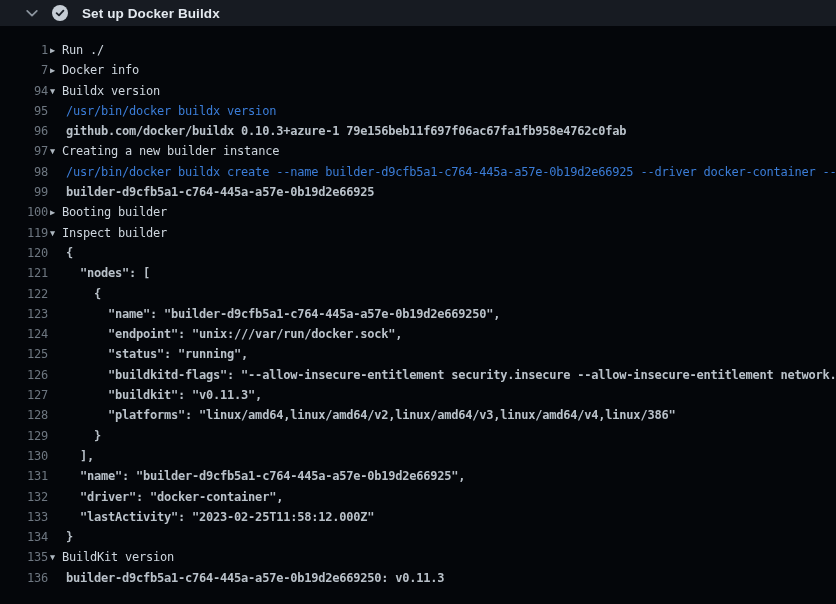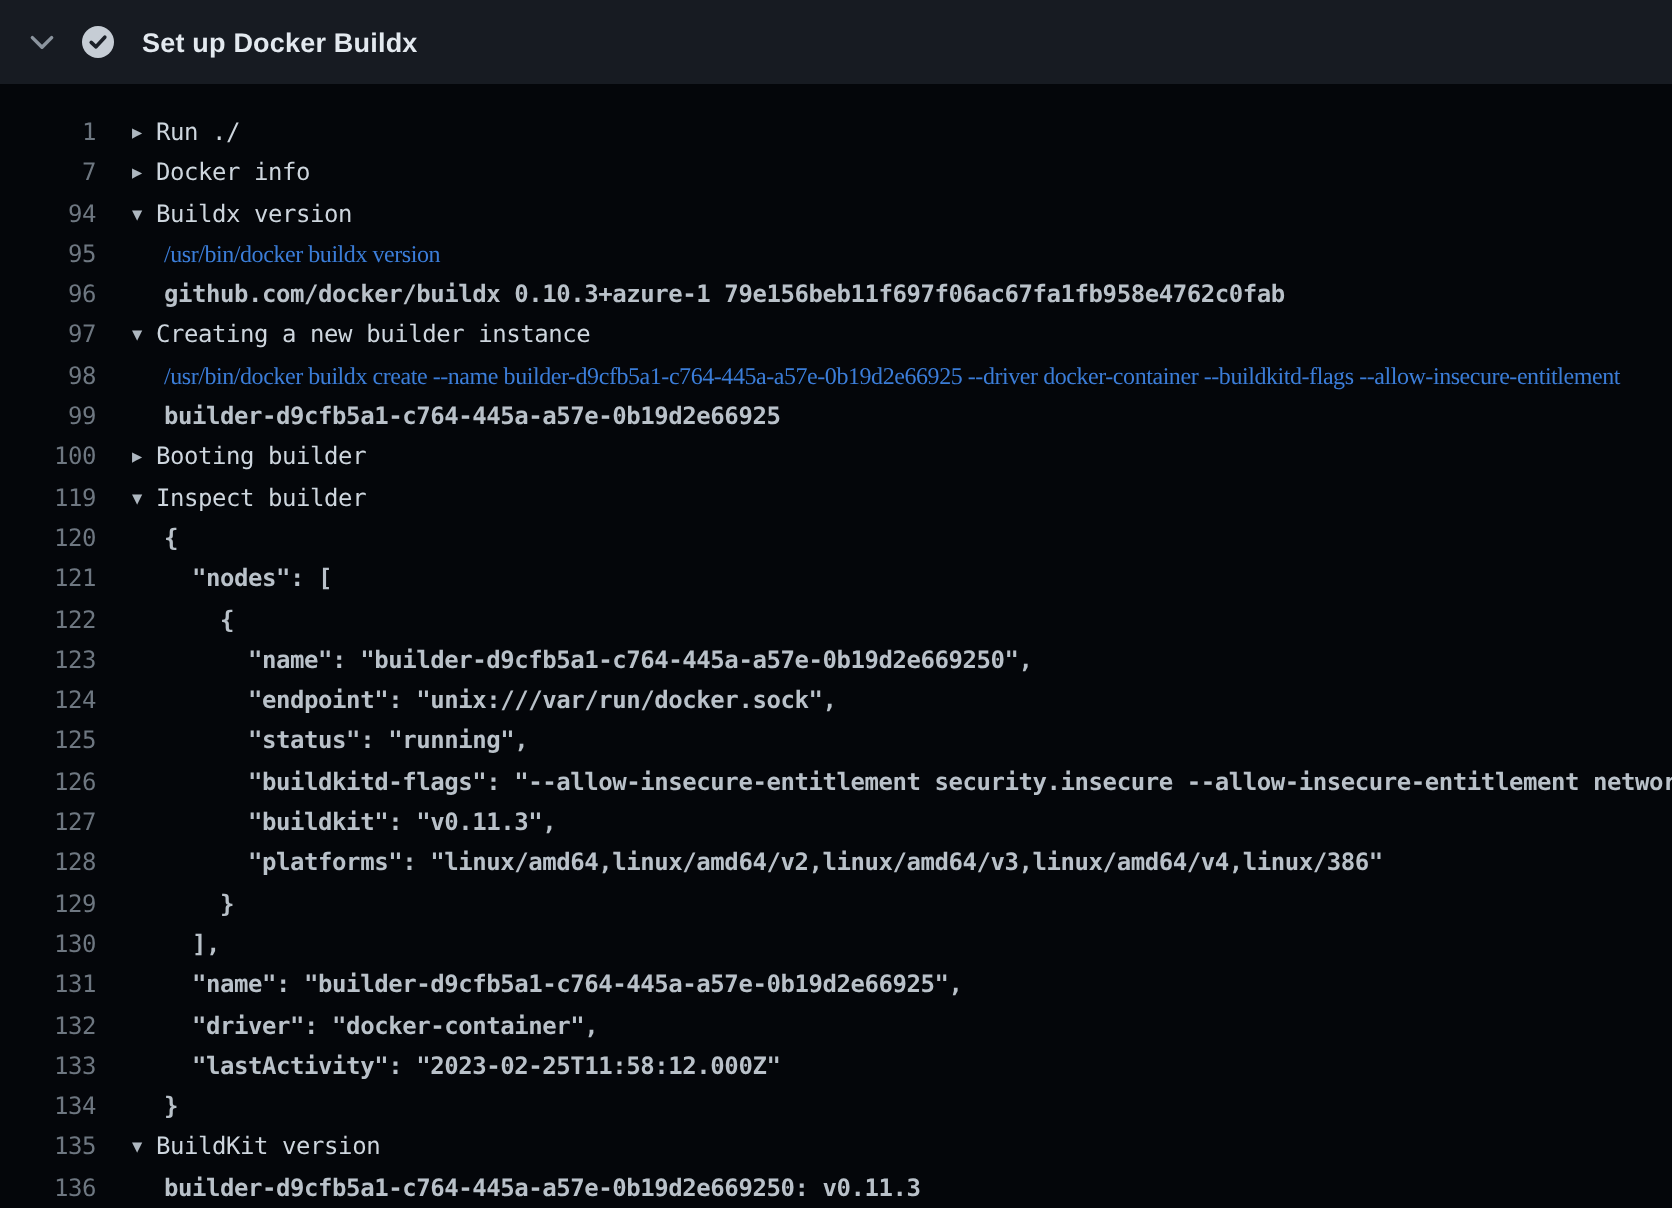--- a/index.html
+++ b/index.html
@@ -4,25 +4,25 @@
 <style>
   * { margin: 0; padding: 0; box-sizing: border-box; }
   html, body { width: 836px; height: 604px; overflow: hidden; }
   body {
     background: var(--body-bg, #04060a);
     font-family: "DejaVu Sans Mono", monospace;
   }
 
   
   .step-header {
-    height: 42px;
+    height: 26px;
     background: var(--header-bg, #171b22);
     display: flex;
     align-items: center;
-    padding-left: 13px;
+    padding-left: 24px;
     cursor: pointer;
   }
   .chevron-wrap {
     width: 16px; height: 16px;
     display: flex; align-items: center; justify-content: center;
     flex: 0 0 auto;
   }
   .check-wrap {
     width: 16px; height: 16px;
     margin-left: 12px;
@@ -54,27 +54,27 @@
   .num {
     flex: 0 0 48px;
     width: 48px;
     text-align: right;
     color: var(--num-color, #6e7781);
     text-decoration: none;
     cursor: pointer;
   }
   .content {
     flex: 1 1 auto;
-    margin-left: 18px;
+    margin-left: 2px;
     white-space: pre;
     overflow: hidden;
   }
   .content.group { color: var(--group-color, #ced6de); cursor: pointer; }
   .content.output { padding-left: 16px; color: var(--output-color, #b9c1c9); font-weight: bold; }
-  .content.command { padding-left: 16px; color: var(--command-color, #3b7dd8); font-family: Liberation Serif, serif; }
+  .content.command { padding-left: 16px; color: var(--command-color, #3b7dd8); }
   .arrow {
     display: inline-block;
     width: 12px;
     font-size: 8.5px;
     color: #aeb7c0;
     vertical-align: 1px;
   }
 </style>
 </head>
 <body>

